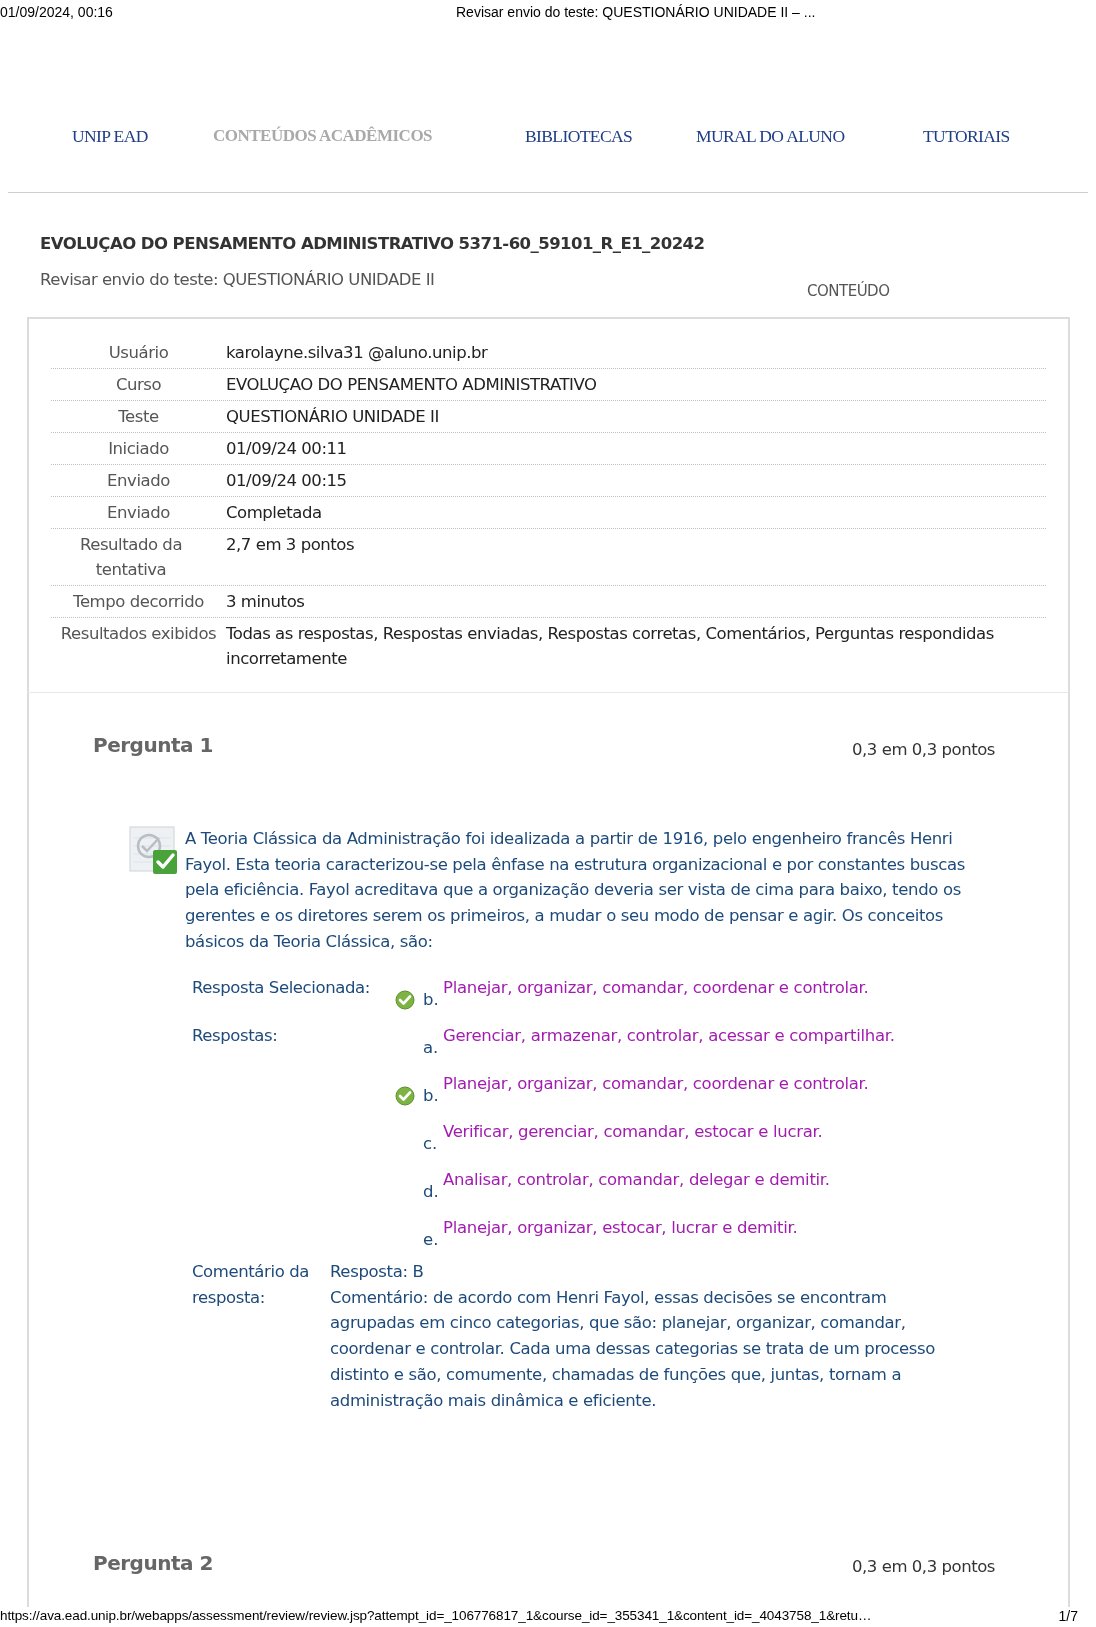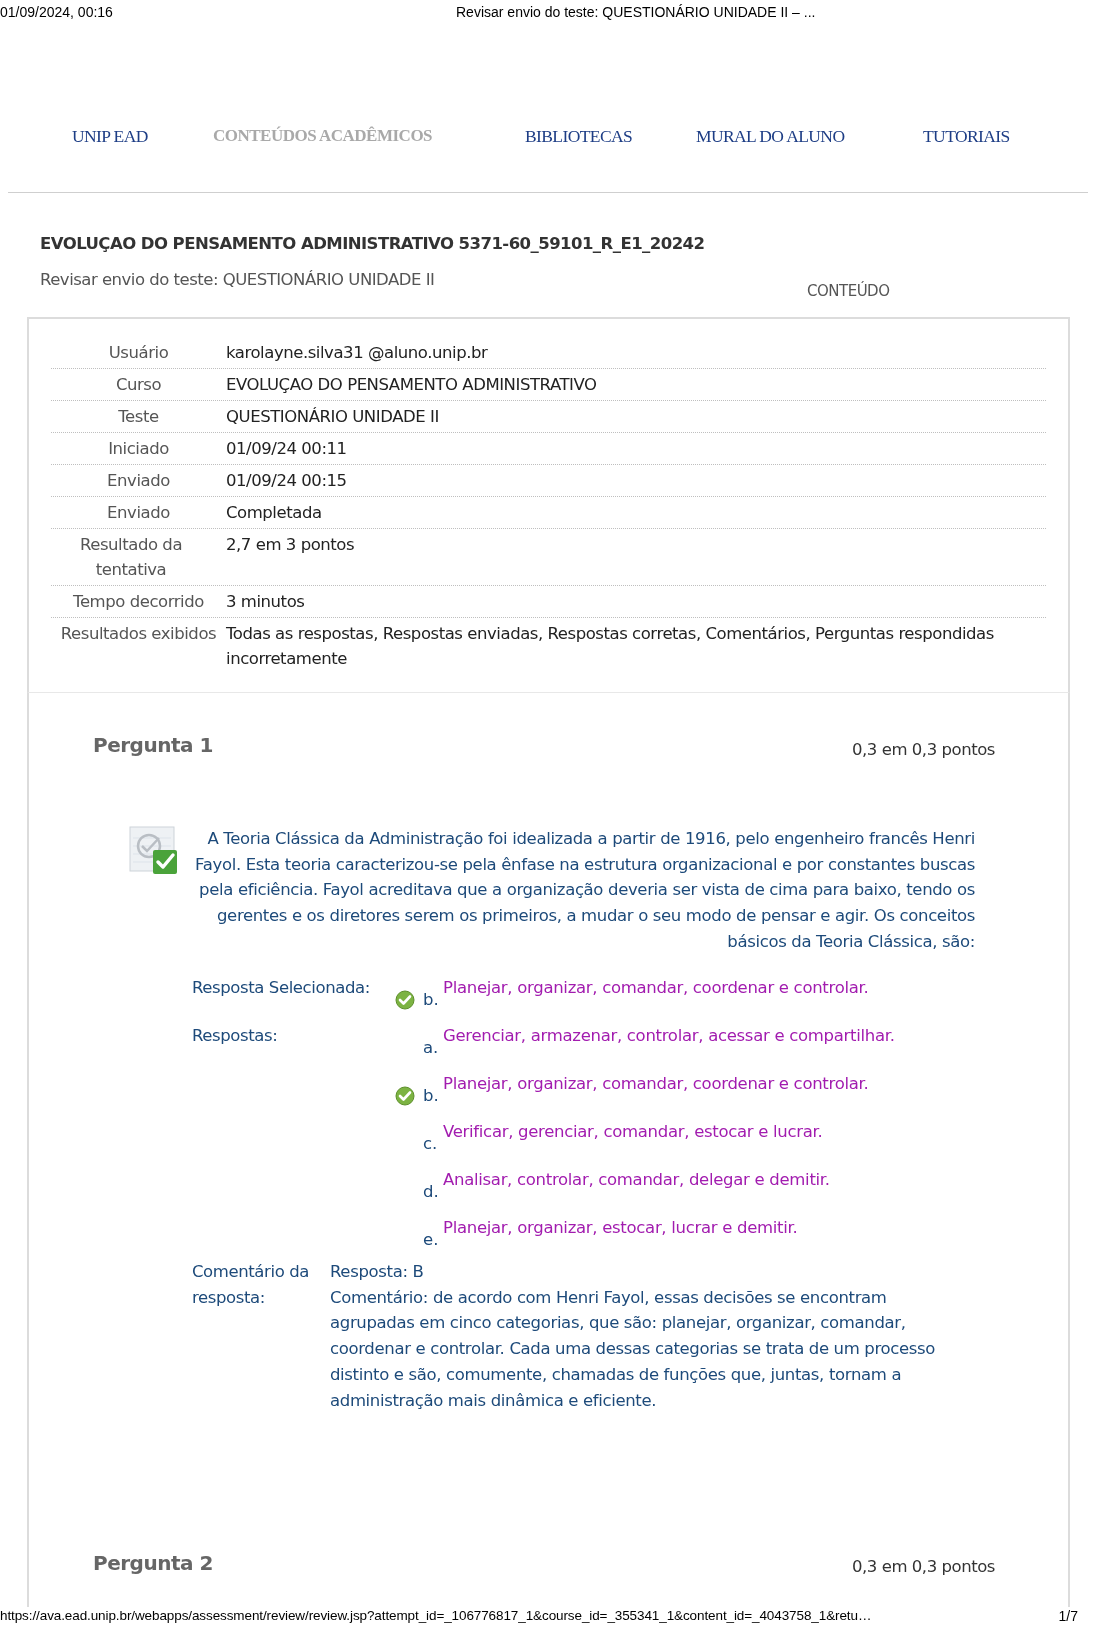--- a/index.html
+++ b/index.html
@@ -63,21 +63,21 @@
     }
     .q-points {
       position: absolute; left: 852px; font-size: 16.5px; color: #333; letter-spacing: -0.45px;
       white-space: nowrap;
     }
 
     .q-icon { position: absolute; top: 826px; left: 129px; width: 52px; height: 52px; }
 
     .q-text {
       position: absolute; top: 826px; left: 185px; width: 790px; font-size: 16.5px; line-height: 25.7px;
-      color: #1d4a7a; letter-spacing: -0.35px; text-align: right;
+      color: #1d4a7a; letter-spacing: -0.35px;
     }
 
     .ans-label { position: absolute; left: 192px; font-size: 16.5px; color: #1d4a7a; letter-spacing: -0.4px; }
     .ans-item { position: absolute; left: 393px; height: 30px; width: 600px; }
     .ans-item .check { position: absolute; left: 2px; top: 12px; width: 20px; height: 20px; }
     .ans-item .letter {
       position: absolute; left: 30px; top: 12px; font-size: 16.5px; color: #1d4a7a;
     }
     .ans-item .text {
       position: absolute; left: 50px; top: 0; font-size: 16.5px; color: #a21caf; letter-spacing: -0.3px;

